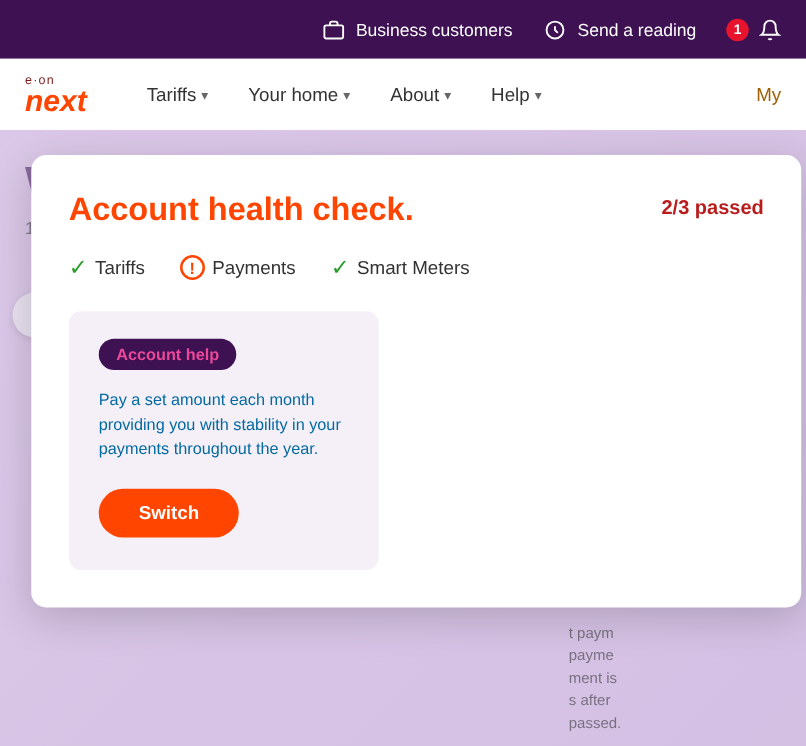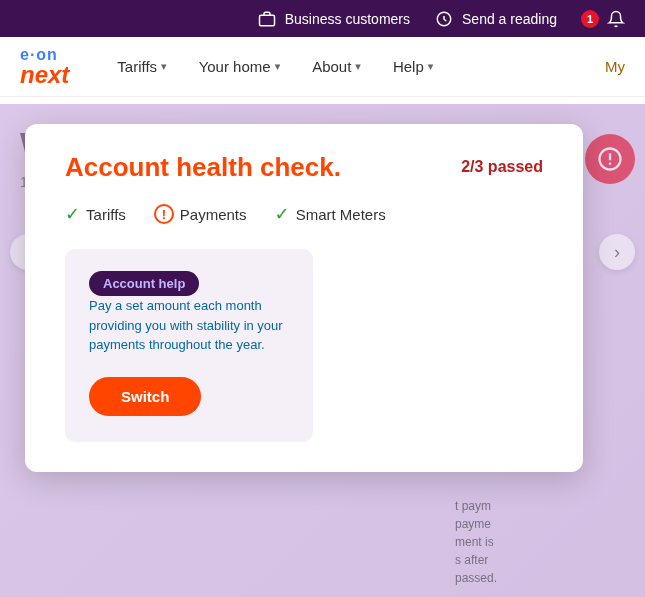--- a/index.html
+++ b/index.html
@@ -7,21 +7,21 @@
       font-family: Arial, sans-serif;
       width: 645px;
       height: 597px;
       overflow: hidden;
       position: relative;
     }
 
     
     .top-bar {
       background-color: #3d1152;
-      height: 37px;
+      height: 47px;
       display: flex;
       align-items: center;
       justify-content: flex-end;
       padding: 0 20px;
       gap: 24px;
     }
     .top-bar-item {
       display: flex;
       align-items: center;
       gap: 8px;
@@ -59,23 +59,23 @@
       gap: 32px;
       border-bottom: 1px solid #eee;
     }
     .logo {
       display: flex;
       flex-direction: column;
       line-height: 1;
       margin-right: 16px;
     }
     .logo-eon {
-      font-size: 16px;
-      color: #3b82f6;
-      font-weight: bold;
+      font-size: 10px;
+      color: #7f1d1d;
+      font-weight: normal;
       letter-spacing: 1px;
     }
     .logo-next {
       font-size: 24px;
       color: #ff4500;
       font-weight: bold;
       font-style: italic;
     }
     .nav-item {
       display: flex;
@@ -197,24 +197,24 @@
       bottom: 0;
       background: rgba(200, 180, 220, 0.4);
       z-index: 1;
     }
 
     
     .modal {
       position: absolute;
       top: 124px;
       left: 25px;
-      width: 558px;
+      width: 616px;
       background: white;
       border-radius: 12px;
-      padding: 28px 40px 30px;
+      padding: 28px 30px 30px;
       z-index: 10;
       box-shadow: 0 8px 32px rgba(0,0,0,0.18);
     }
 
     .modal-header {
       display: flex;
       justify-content: space-between;
       align-items: flex-start;
       margin-bottom: 20px;
     }
@@ -266,26 +266,27 @@
 
     
     .card {
       background: #f5f0f8;
       border-radius: 10px;
       padding: 22px 24px 26px;
       width: 248px;
     }
     .card-badge {
       background: #3d1152;
-      color: #c4b5fd;
+      color: #ec4899;
       border-radius: 20px;
       padding: 5px 14px;
       font-size: 13px;
       font-weight: 600;
       display: inline-block;
+      margin-bottom: 14px;
     }
     .card-title {
       font-size: 17px;
       font-weight: bold;
       color: #222;
       margin-bottom: 12px;
     }
     .card-desc {
       font-size: 13px;
       color: #0369a1;

